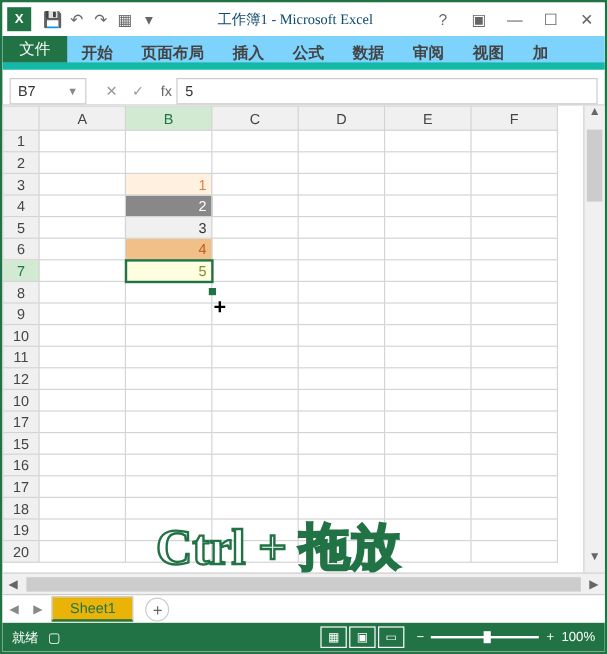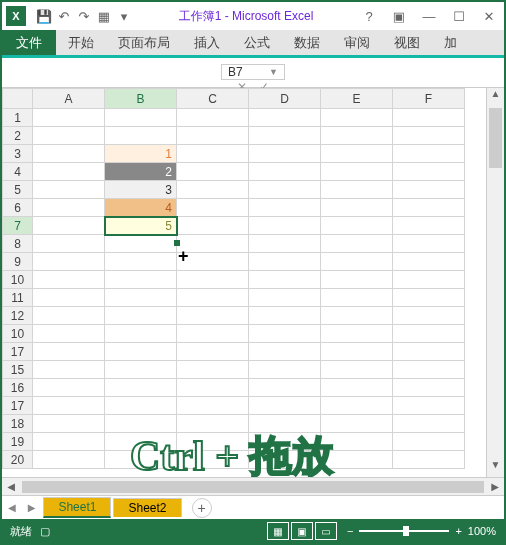--- a/index.html
+++ b/index.html
@@ -1,27 +1,27 @@
 <!DOCTYPE html>
 <html><head>
 <meta charset="utf-8">
 <style>
 * { box-sizing: border-box; margin: 0; padding: 0; font-family: "Microsoft YaHei", "Segoe UI", sans-serif; }
 body { width: 506px; height: 545px; border: 2px solid #217346; background: #fff; display: flex; flex-direction: column; overflow: hidden; }
 .titlebar { height: 28px; background: #fff; display: flex; align-items: center; font-size: 12px; color: #555; }
 .titlebar .app-icon { width: 20px; height: 20px; margin: 0 4px; background: #217346; display: flex; align-items: center; justify-content: center; color: #fff; font-weight: bold; font-size: 11px; }
 .titlebar .qat { display: flex; align-items: center; gap: 4px; padding: 0 6px; }
 .titlebar .qat span { width: 16px; height: 16px; display: inline-flex; align-items: center; justify-content: center; color: #666; font-size: 13px; }
-.titlebar .title { flex: 1; text-align: center; color: #6d28d9; font-size: 12px; }
+.titlebar .title { flex: 1; text-align: center; color: #0c4a6e; font-size: 12px; font-family: Liberation Serif, serif; }
 .titlebar .winbtns { display: flex; }
 .titlebar .winbtns span { width: 30px; height: 26px; display: inline-flex; align-items: center; justify-content: center; color: #666; font-size: 13px; }
-.ribbon-tabs { height: 28px; background: #e5e5e5; display: flex; align-items: center; font-size: 13px; border-bottom: 3px solid #14b8a6; }
+.ribbon-tabs { height: 28px; background: #7dd3fc; display: flex; align-items: flex-start; font-size: 13px; border-bottom: 6px solid #14b8a6; }
 .ribbon-tabs .file-tab { background: #217346; color: #fff; padding: 5px 14px; height: 100%; display: flex; align-items: center; }
-.ribbon-tabs .tab { padding: 5px 12px; color: #444; cursor: pointer; }
-.formula-area { display: flex; align-items: center; height: 24px; border-bottom: 1px solid #ccc; font-size: 12px; margin-top: 6px; flex-direction: column; }
+.ribbon-tabs .tab { padding: 5px 12px; color: #444; cursor: pointer; font-weight: bold; }
+.formula-area { display: flex; align-items: center; height: 24px; border-bottom: 1px solid #ccc; font-size: 12px; margin-top: 6px; }
 .name-box { width: 64px; border: 1px solid #ccc; height: 22px; margin: 0 6px; padding: 0 6px; display: flex; align-items: center; color: #333; }
 .name-box .dd { margin-left: auto; color: #888; font-size: 9px; }
 .fbar-btns { display: flex; gap: 4px; padding: 0 6px; color: #999; }
 .fbar-btns span { width: 18px; text-align: center; }
 .fx { color: #666; padding: 0 4px; }
 .formula-input { flex: 1; border: 1px solid #ccc; height: 22px; padding: 0 6px; display: flex; align-items: center; color: #333; margin-right: 6px; }
 .grid-wrap { flex: 1; display: flex; position: relative; overflow: hidden; }
 .grid { flex: 1; background: #fff; position: relative; }
 table { border-collapse: collapse; table-layout: fixed; }
 th, td { border: 1px solid #d4d4d4; font-size: 12px; font-weight: normal; }
@@ -320,21 +320,20 @@
     <div class="arrow">◀</div>
     <div class="thumb"></div>
     <div class="arrow">▶</div>
   </div>
 </div>
 
 <div class="sheet-tabs">
   <span class="nav">◀</span>
   <span class="nav">▶</span>
   <div class="stab active">Sheet1</div>
-  <div class="stab">Sheet2</div>
   <div class="add">+</div>
 </div>
 
 <div class="statusbar">
   <span class="ready">就绪</span>
   <span style="margin-left:8px;">▢</span>
   <span class="spacer"></span>
   <div class="views">
     <span>▦</span>
     <span>▣</span>

